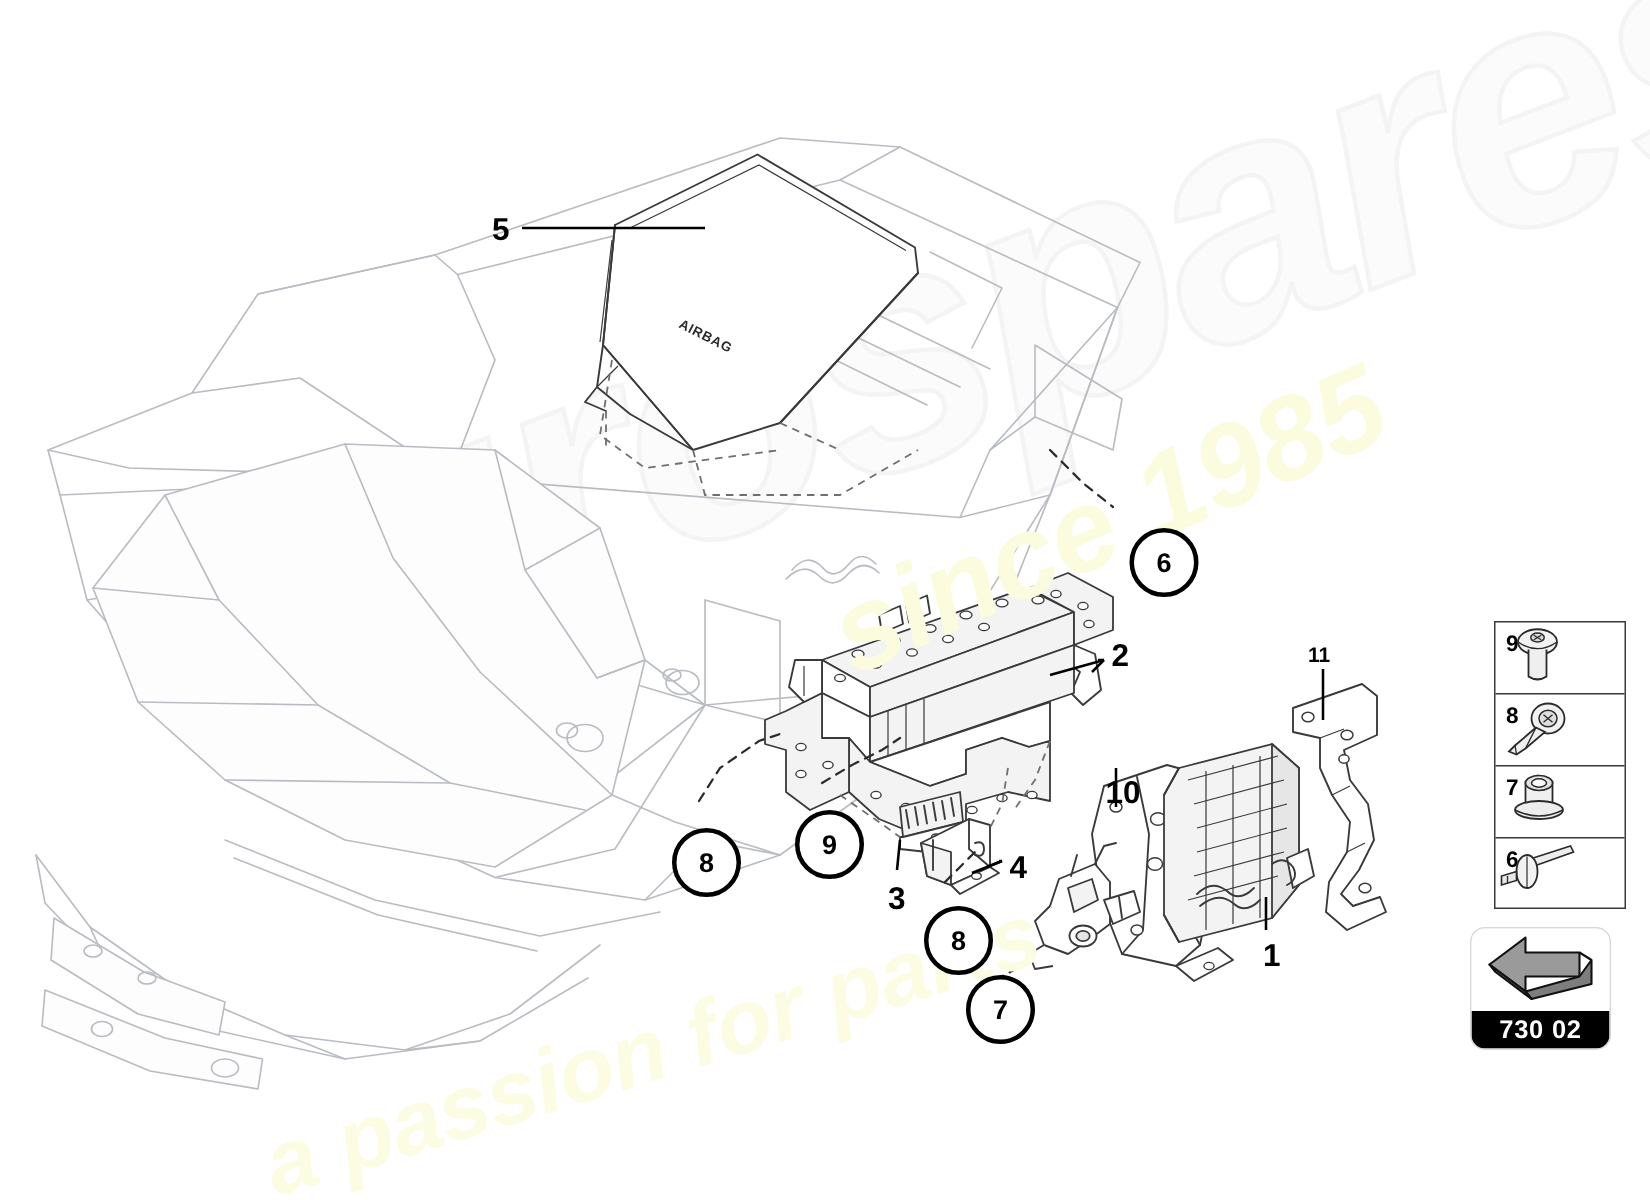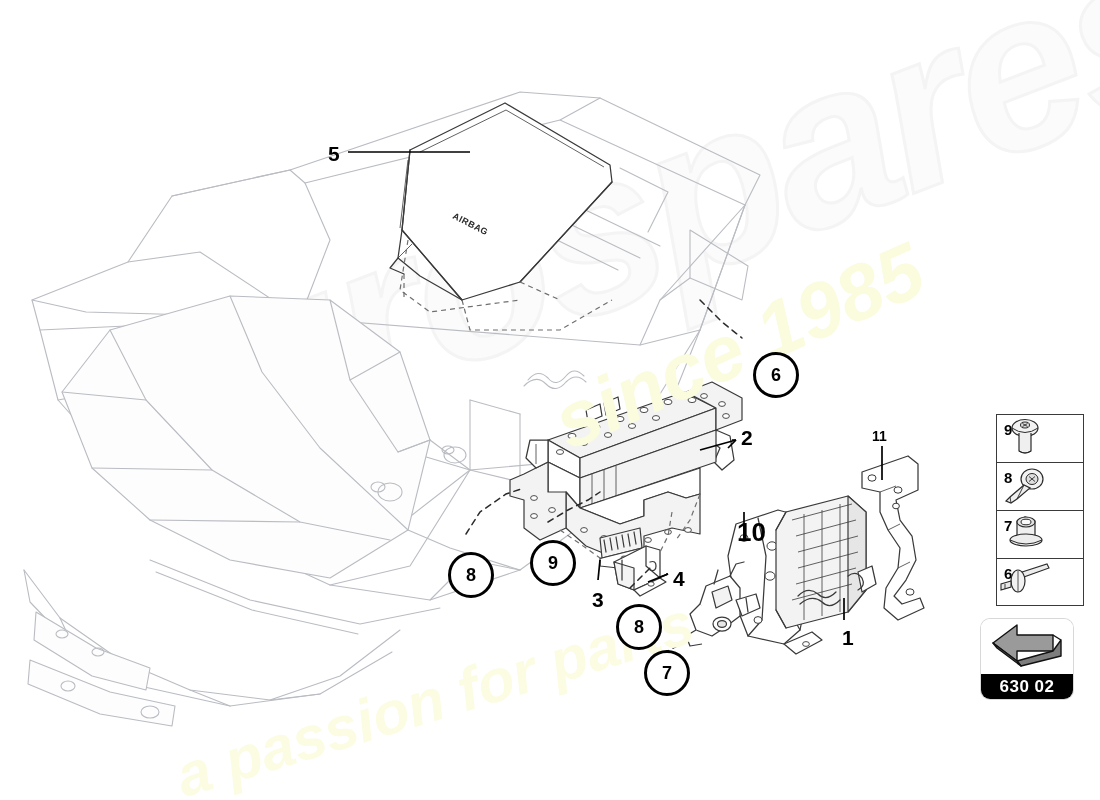--- a/index.html
+++ b/index.html
@@ -323,21 +323,21 @@
     </g>
   </svg>
 
   <div class="wm" id="wm-since">since 1985</div>
   <div class="wm" id="wm-passion">a passion for parts</div>
 
   <div id="labels">
       <div class="lbl" style="left: 328px; top: 142px; font-size: 21px;">5</div>
       <div class="lbl" style="left: 741px; top: 426px; font-size: 21px;">2</div>
       <div class="lbl" style="left: 872px; top: 428px; font-size: 14px;">11</div>
-      <div class="lbl" style="left: 737px; top: 517px; font-size: 26px;">10</div>
+      <div class="lbl" style="left: 737px; top: 517px; font-size: 21px;">10</div>
       <div class="lbl" style="left: 673px; top: 567px; font-size: 21px;">4</div>
       <div class="lbl" style="left: 592px; top: 588px; font-size: 21px;">3</div>
       <div class="lbl" style="left: 842px; top: 626px; font-size: 21px;">1</div>
     </div>
 
   <div id="callouts">
       <div class="callout" style="left: 753px; top: 352px; width: 40px; height: 40px; font-size: 18px;">6</div>
       <div class="callout" style="left: 448px; top: 552px; width: 40px; height: 40px; font-size: 18px;">8</div>
       <div class="callout" style="left: 530px; top: 540px; width: 40px; height: 40px; font-size: 18px;">9</div>
       <div class="callout" style="left: 616px; top: 604px; width: 40px; height: 40px; font-size: 18px;">8</div>
@@ -395,16 +395,16 @@
 
   <div id="badge">
     <div class="arrowbox">
       <svg width="92" height="55" viewBox="0 0 92 55">
         <path d="M36 6 L12 24 L36 42 L36 32 L72 32 L72 16 L36 16 Z" fill="#9a9a9a" stroke="#111" stroke-width="1.4" stroke-linejoin="round"></path>
         <path d="M36 42 L40 47 L80 37 L80 21 L72 32 Z" fill="#7d7d7d" stroke="#111" stroke-width="1.4" stroke-linejoin="round"></path>
         <path d="M12 24 L16 29 L40 47 L36 42 Z" fill="#6e6e6e" stroke="#111" stroke-width="1.4" stroke-linejoin="round"></path>
         <path d="M72 16 L80 21" stroke="#111" stroke-width="1.4"></path>
       </svg>
     </div>
-    <div class="band">630 02</div>
+    <div class="band">730 02</div>
   </div>
 
 </div>
 
 </body></html>

